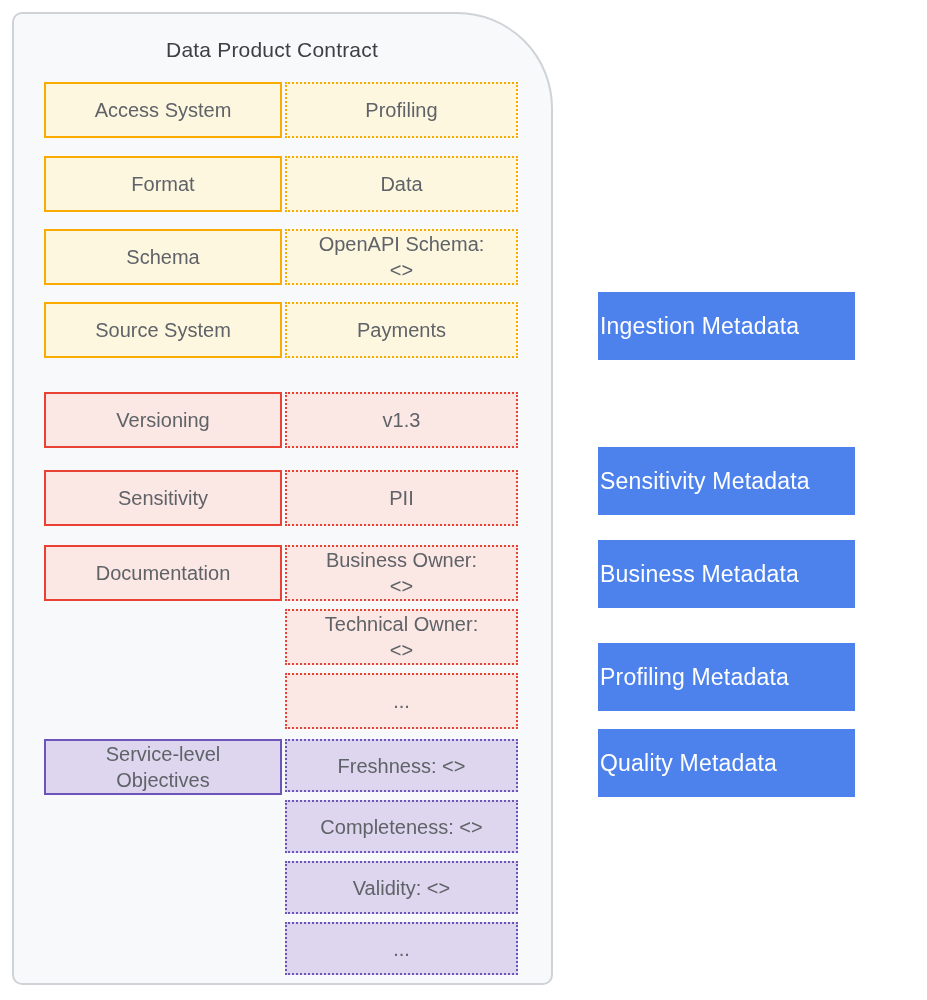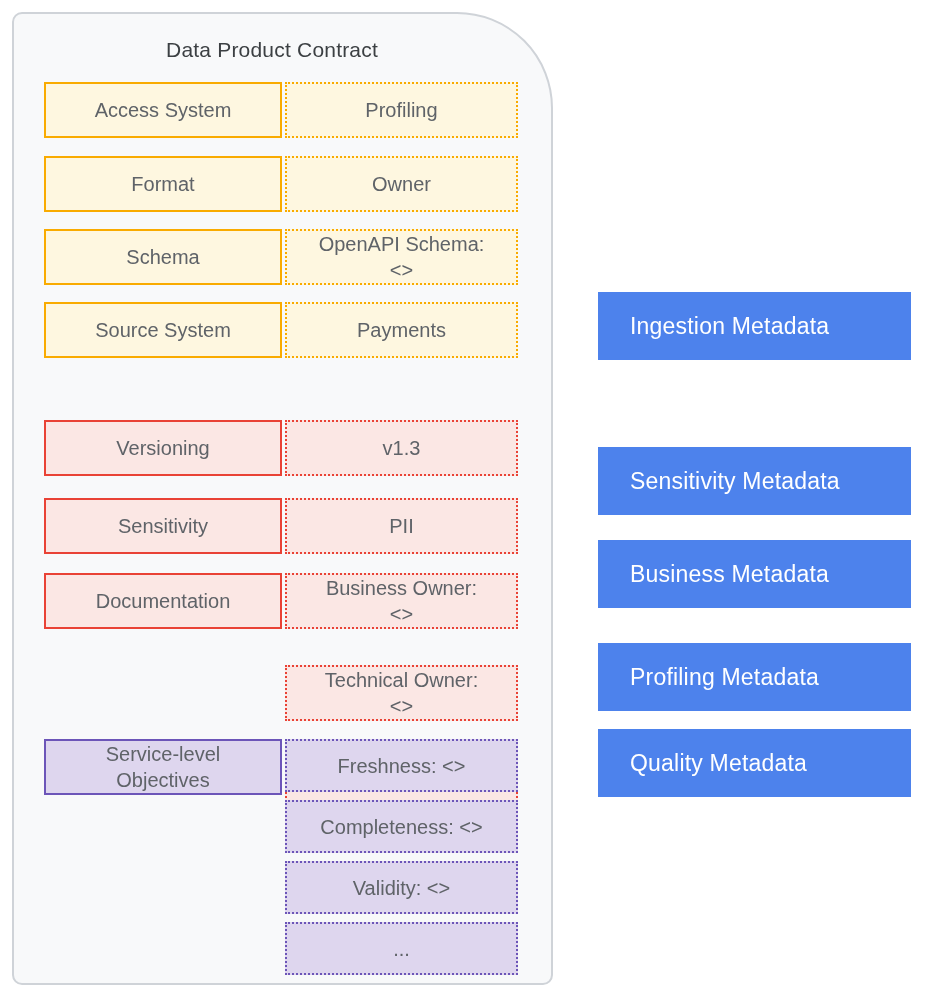--- a/index.html
+++ b/index.html
@@ -25,44 +25,44 @@
     display:flex; align-items:center; justify-content:center;
     text-align:center; white-space:pre-line;
     font-size:20px; line-height:1.3; color:var(--text);
   }
   .label-cell { width:238px; height:56px; border-style:solid; }
   .value-cell { width:233px; height:56px; border-style:dotted; }
   .stack { display:flex; flex-direction:column; gap:8px; width:233px; }
   .stack .value-cell { width:233px; }
   .h53 { height:53px; }
   .yellow { background:var(--yellow-fill); border-color:var(--yellow-border); }
-  .red    { background:var(--red-fill);    border-color:var(--red-border);margin-top:28px; }
+  .red    { background:var(--red-fill);    border-color:var(--red-border); }
   .purple { background:var(--purple-fill); border-color:var(--purple-border); }
   .legend-box {
-    position:absolute; left:598px; width:313px; height:68px;
+    position:absolute; left:598px; width:257px; height:68px;
     box-sizing:border-box; background:var(--blue); color:#ffffff;
-    display:flex; align-items:center; padding-left:32px;
+    display:flex; align-items:center; padding-left:2px;
     font-size:23px; letter-spacing:0.2px;
   }
 </style>
 </head>
 <body>
 
 <div class="canvas">
 
   <div class="contract-panel">
     <div class="panel-title">Data Product Contract</div>
 
     <div class="row" style="top:68px">
       <div class="cell label-cell yellow">Access System</div>
       <div class="cell value-cell yellow">Profiling</div>
     </div>
     <div class="row" style="top:142px">
       <div class="cell label-cell yellow">Format</div>
-      <div class="cell value-cell yellow">Owner</div>
+      <div class="cell value-cell yellow">Data</div>
     </div>
     <div class="row" style="top:215px">
       <div class="cell label-cell yellow">Schema</div>
       <div class="cell value-cell yellow">OpenAPI Schema:
 &lt;&gt;</div>
     </div>
     <div class="row" style="top:288px">
       <div class="cell label-cell yellow">Source System</div>
       <div class="cell value-cell yellow">Payments</div>
     </div>

